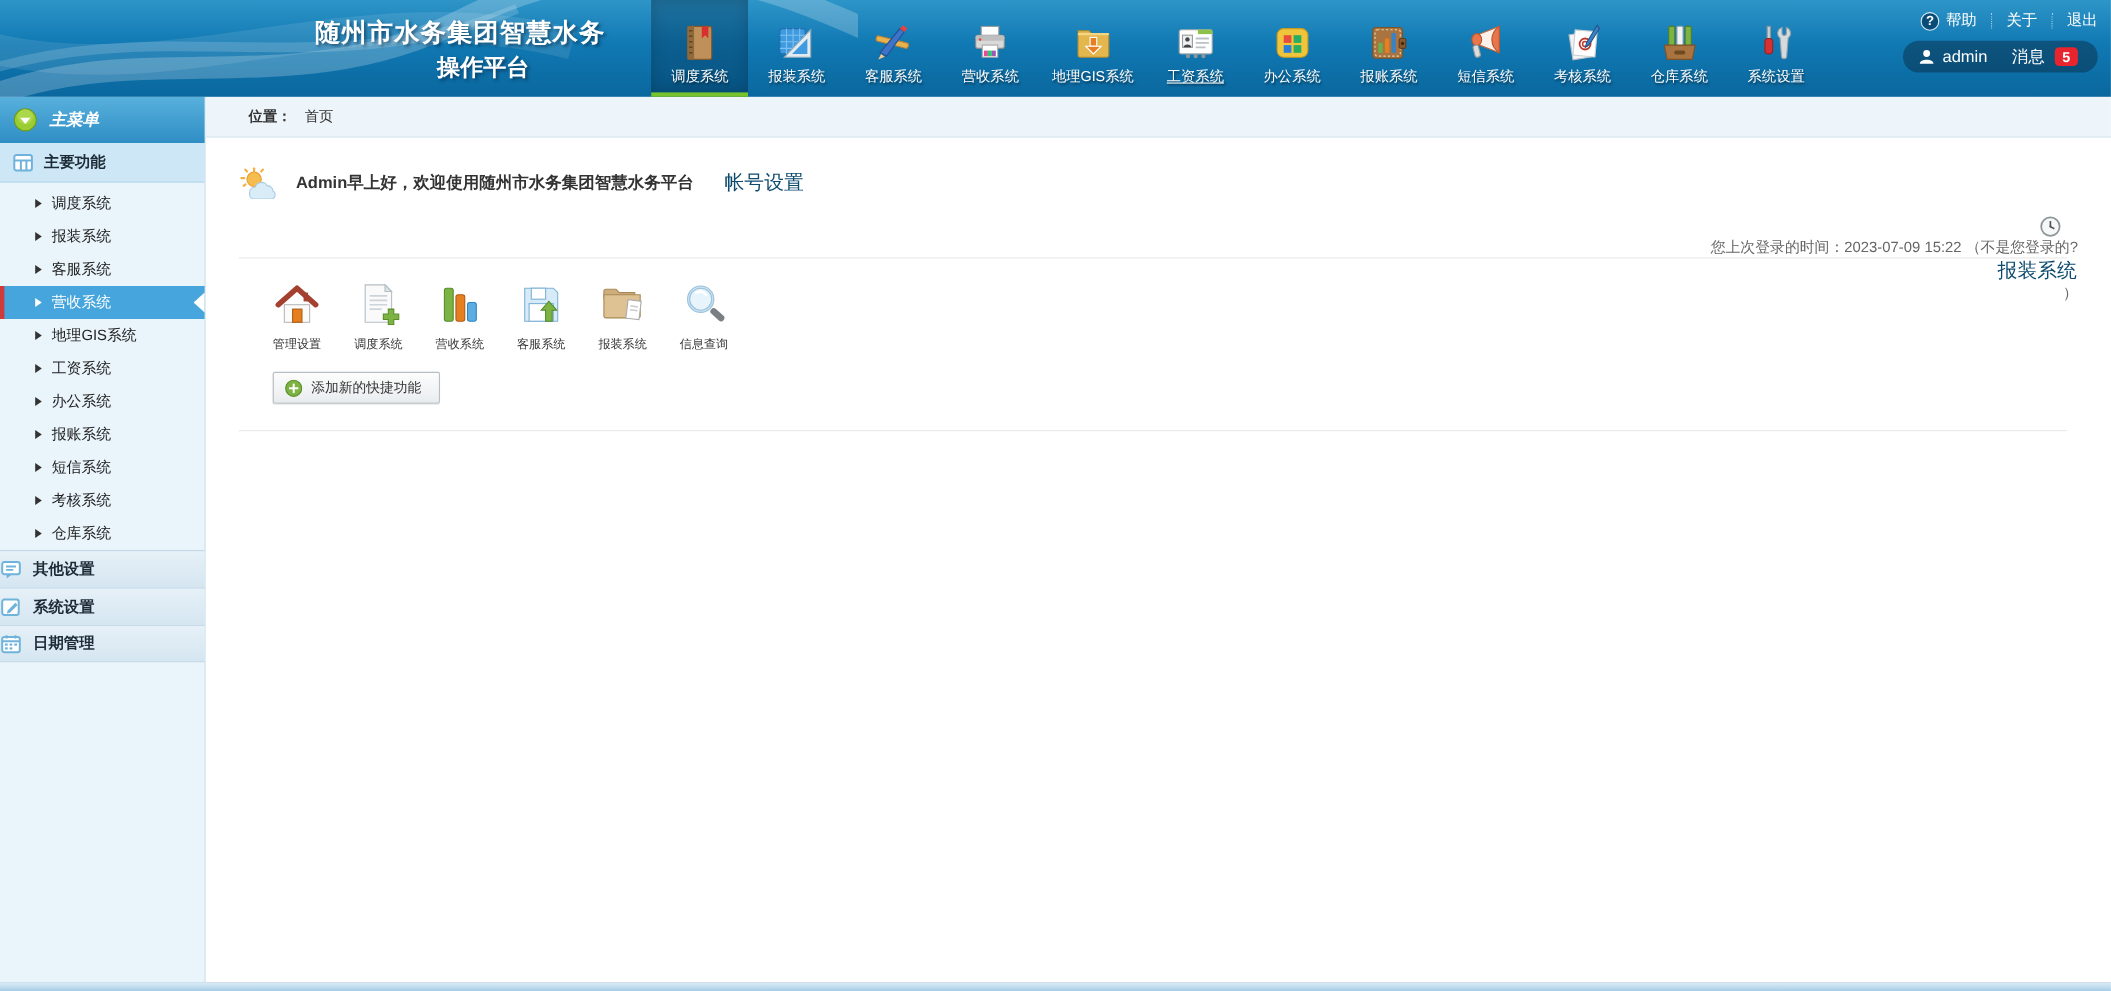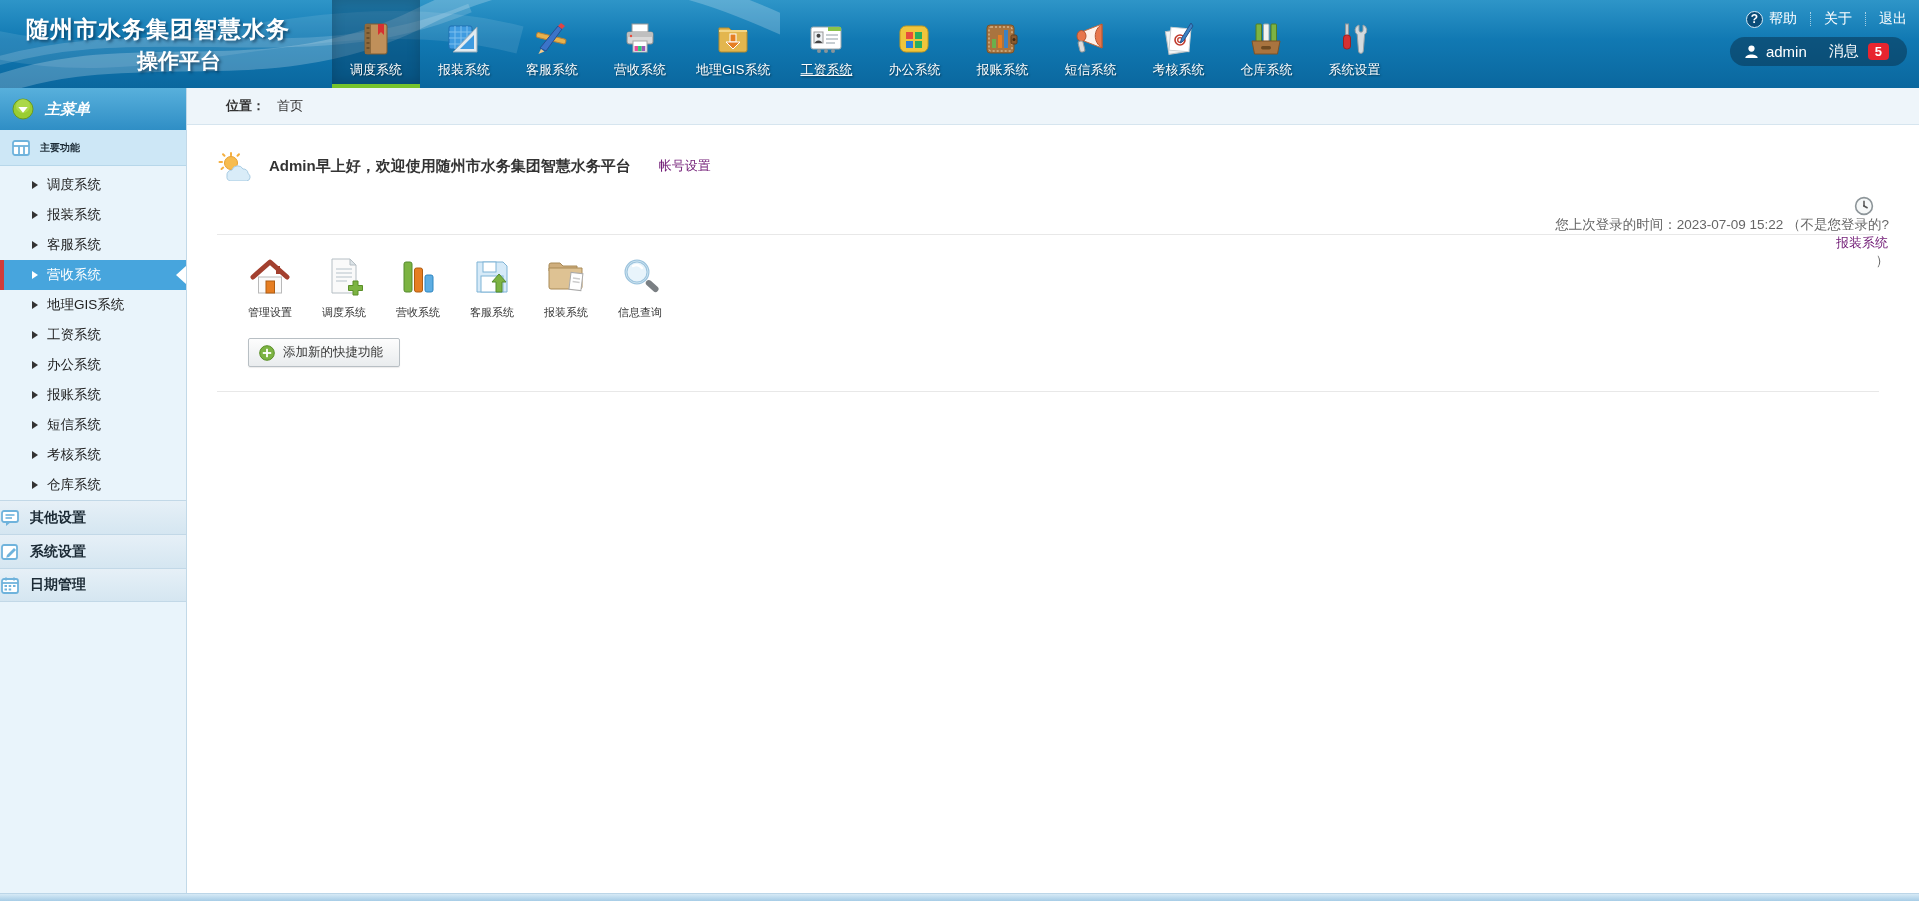--- a/index.html
+++ b/index.html
@@ -2,21 +2,21 @@
 <html><head>
 <meta charset="utf-8">
 <style>
   * { margin:0; padding:0; box-sizing:border-box; }
   html,body { width:1919px; height:901px; }
   body { font-family:"Liberation Sans","DejaVu Sans",sans-serif; background:#fff; overflow:hidden; }
   .page { position:relative; width:1919px; height:901px; display:flex; flex-direction:column; }
 
   
   .header { position:relative; height:88px; flex:0 0 88px;
-    background:linear-gradient(180deg,#2e95c8 0%,#1179b3 45%,#0a679e 100%); display:flex; z-index:5; }
+    background:linear-gradient(180deg,#2e95c8 0%,#1179b3 45%,#0a679e 100%); display:flex; z-index:5;justify-content:center; }
   .swoosh { position:absolute; left:0; top:0; pointer-events:none; }
   .logo { width:332px; display:flex; flex-direction:column; justify-content:center; padding-left:26px;
     color:#fff; font-weight:bold; text-shadow:2px 2px 3px rgba(0,25,50,.55); position:relative; z-index:2; }
   .logo-line1 { font-size:23px; letter-spacing:1px; }
   .logo-line2 { font-size:21px; text-align:center; margin-top:2px; }
   .nav { display:flex; align-items:stretch; position:relative; z-index:2; }
   .nav-item { display:flex; flex-direction:column; align-items:center; justify-content:flex-end;
     padding:6px 12px 9px; min-width:88px; cursor:pointer; color:#fff; }
   .nav-item.active { background:rgba(4,48,80,.34); box-shadow:inset 0 0 14px rgba(0,0,0,.18);
     border-bottom:4px solid #76c32c; padding-bottom:5px; }
@@ -44,21 +44,21 @@
   .page-body { display:flex; flex:1; min-height:0; }
   .sidebar { width:187px; flex:0 0 187px; background:#e9f4fb; border-right:1px solid #c2d9e8;
     display:flex; flex-direction:column; }
   .menu-header { height:42px; flex:0 0 42px; background:linear-gradient(180deg,#58b0dc,#2f8ec5);
     display:flex; align-items:center; padding-left:12px;font-style:italic; }
   .menu-header svg { width:22px; height:22px; }
   .menu-header-label { color:#fff; font-weight:bold; font-size:15px; margin-left:11px; }
   .section-row { height:36px; flex:0 0 36px; background:#cde7f6; border-bottom:1px solid #b7d7ea;
     display:flex; align-items:center; padding-left:11px; cursor:pointer; }
   .section-row svg { width:20px; height:20px; }
-  .section-label { font-weight:bold; font-size:10px; color:#1c2b36; margin-left:9px; }
+  .section-label { font-weight:bold; font-size:14px; color:#1c2b36; margin-left:9px; }
   .menu-items { padding-top:4px; }
   .menu-item { height:30px; display:flex; align-items:center; padding-left:32px; font-size:13.5px;
     color:#222; cursor:pointer; position:relative; }
   .menu-item .tri { width:0; height:0; border-left:6px solid #333; border-top:4px solid transparent;
     border-bottom:4px solid transparent; margin-right:9px; }
   .menu-item.selected { background:#47a5dd; color:#fff; }
   .menu-item.selected::before { content:""; position:absolute; left:0; top:0; bottom:0; width:4px; background:#cf3b3b; }
   .menu-item.selected .tri { border-left-color:#fff; }
   .menu-item.selected::after { content:""; position:absolute; right:0; top:50%; transform:translateY(-50%);
     width:0; height:0; border-right:10px solid #fff; border-top:9px solid transparent; border-bottom:9px solid transparent; }
@@ -70,21 +70,21 @@
   .bottom-section .bs-label { margin-left:10px; }
 
   .main { flex:1; background:#fff; display:flex; flex-direction:column; min-width:0; }
   .breadcrumb { height:37px; flex:0 0 37px; background:#eef5fa; border-bottom:1px solid #d6e5ef;
     display:flex; align-items:center; padding-left:39px; font-size:13px; color:#333; }
   .breadcrumb-label { font-weight:bold; margin-right:12px; }
   .content { padding:26px 30px 0 30px; }
   .welcome-row { display:flex; align-items:center; height:30px; }
   .weather svg { width:38px; height:29px; display:block; }
   .welcome-text { font-weight:bold; font-size:15px; color:#333; margin-left:14px; }
-  .link { color:#701a75; font-size:13px; cursor:pointer; }
+  .link { color:#0c4a6e; font-size:18px; cursor:pointer; }
   .account-link { margin-left:28px; }
   .login-row { display:flex; align-items:flex-end; margin-top:15px; color:#666; font-size:13.5px; height:20px;flex-direction:column; }
   .clock svg { width:20px; height:20px; display:block; margin-right:15px; }
   .not-you-link { margin-left:15px; margin-right:1px; }
   .divider { border-bottom:1px solid #e8e8e8; margin-top:18px; margin-right:10px; }
   .shortcuts { display:flex; margin-top:20px; padding-left:16px; }
   .shortcut { width:74px; display:flex; flex-direction:column; align-items:center; cursor:pointer; }
   .shortcut svg { width:44px; height:44px; display:block; }
   .shortcut-label { font-size:11px; color:#333; margin-top:6px; white-space:nowrap; }
   .add-btn { margin:18px 0 0 31px; display:inline-flex; align-items:center; gap:8px;

